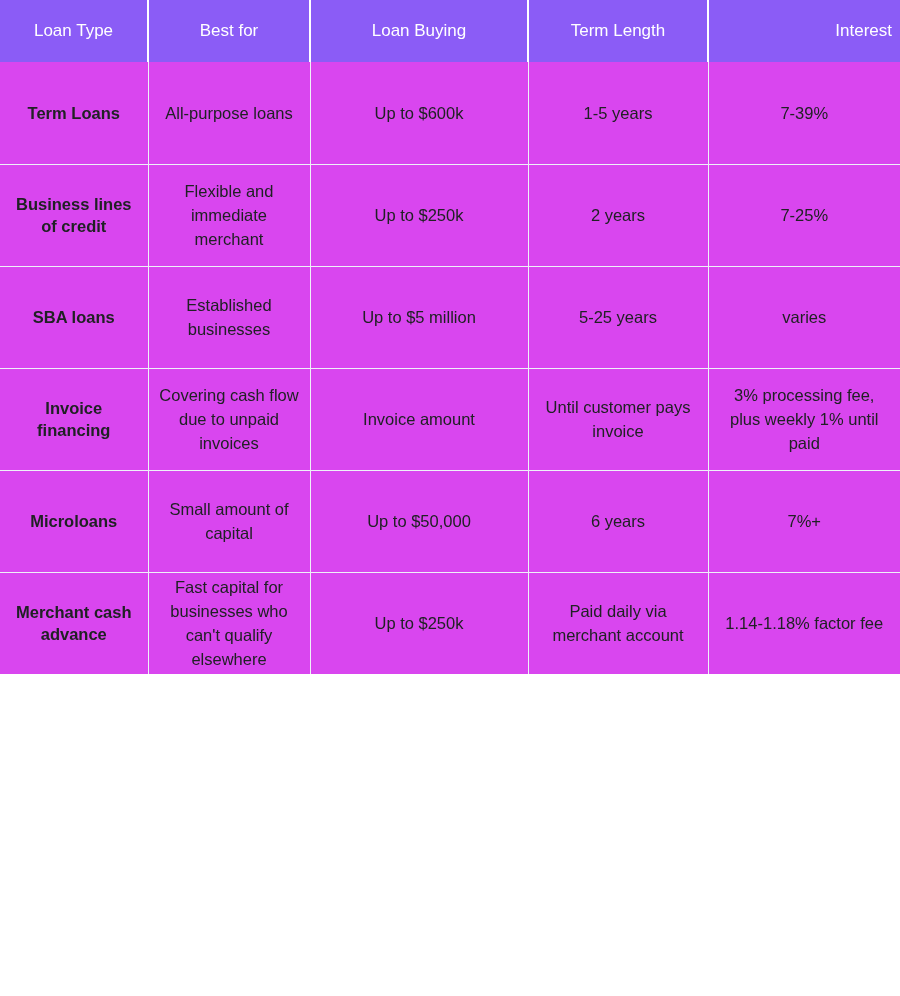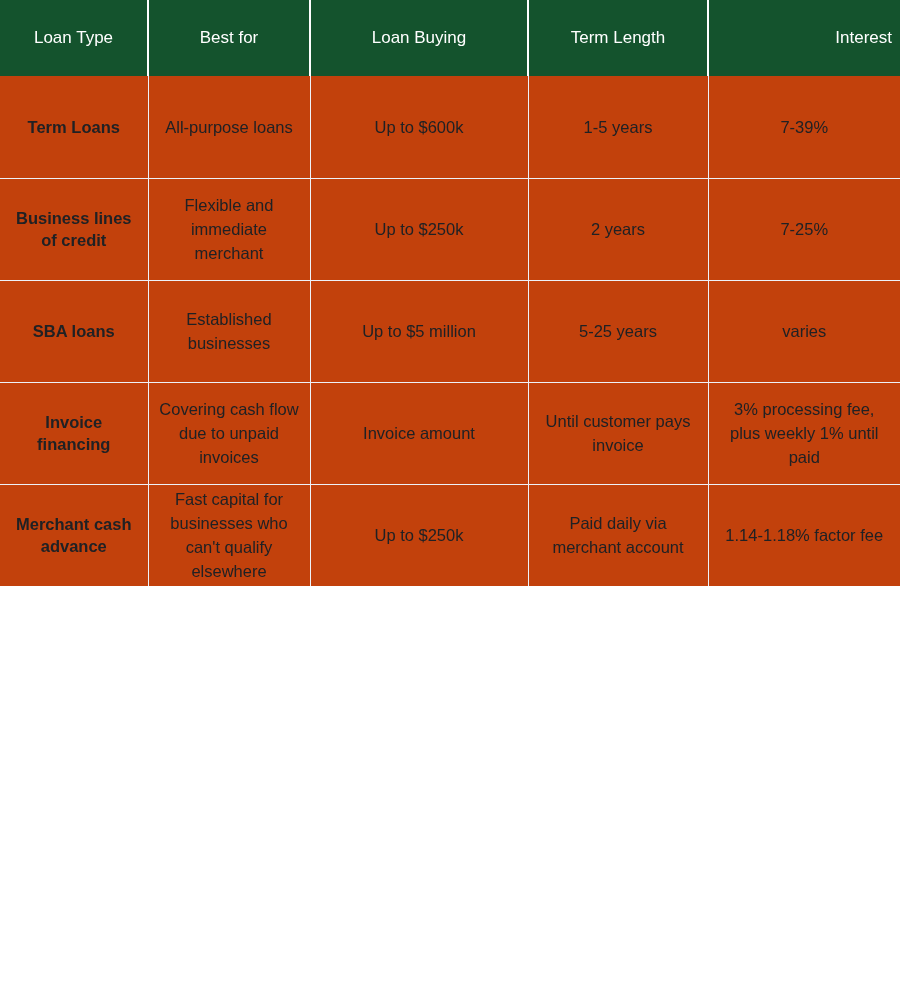--- a/index.html
+++ b/index.html
@@ -24,41 +24,41 @@
 
   
   col.c0 { width: 148px; }
   col.c1 { width: 162px; }
   col.c2 { width: 218px; }
   col.c3 { width: 180px; }
   col.c4 { width: 192px; }
 
   
   .loan-table thead th {
-    background: #14532d;
+    background: #8b5cf6;
     color: #ffffff;
     font-weight: 400;
     font-size: 17px;
     line-height: 22px;
-    height: 76px;
+    height: 62px;
     padding: 15px 8px;
     text-align: center;
     vertical-align: middle;
     border: 0;
     border-right: 2px solid #ffffff;
     box-sizing: border-box;
   }
   .loan-table thead th:last-child {
     border-right: 0;
     text-align: right;
   }
 
   
   .loan-table tbody td {
-    background: #c2410c;
+    background: #d946ef;
     font-size: 16.5px;
     line-height: 24px;
     color: #202124;
     text-align: center;
     vertical-align: middle;
     padding: 0 10px;
     border-bottom: 1.5px solid #eef1f8;
     border-right: 1.5px solid #eef1f8;
     box-sizing: border-box;
     overflow: hidden;
@@ -167,20 +167,37 @@
         </td>
         <td data-name="table-cell-term_length">
           <span class="cell-inner" data-name="cell-text">Until customer pays invoice</span>
         </td>
         <td data-name="table-cell-interest">
           <span class="cell-inner" data-name="cell-text">3% processing fee, plus weekly 1% until paid</span>
         </td>
       </tr>
       <tr data-name="table-row">
         <td data-name="table-cell-loan_type">
+          <span class="cell-inner" data-name="cell-text">Microloans</span>
+        </td>
+        <td data-name="table-cell-best_for">
+          <span class="cell-inner" data-name="cell-text">Small amount of capital</span>
+        </td>
+        <td data-name="table-cell-loan_amount">
+          <span class="cell-inner" data-name="cell-text">Up to $50,000</span>
+        </td>
+        <td data-name="table-cell-term_length">
+          <span class="cell-inner" data-name="cell-text">6 years</span>
+        </td>
+        <td data-name="table-cell-interest">
+          <span class="cell-inner" data-name="cell-text">7%+</span>
+        </td>
+      </tr>
+      <tr data-name="table-row">
+        <td data-name="table-cell-loan_type">
           <span class="cell-inner" data-name="cell-text">Merchant cash advance</span>
         </td>
         <td data-name="table-cell-best_for">
           <span class="cell-inner" data-name="cell-text">Fast capital for businesses who can't qualify elsewhere</span>
         </td>
         <td data-name="table-cell-loan_amount">
           <span class="cell-inner" data-name="cell-text">Up to $250k</span>
         </td>
         <td data-name="table-cell-term_length">
           <span class="cell-inner" data-name="cell-text">Paid daily via merchant account</span>

